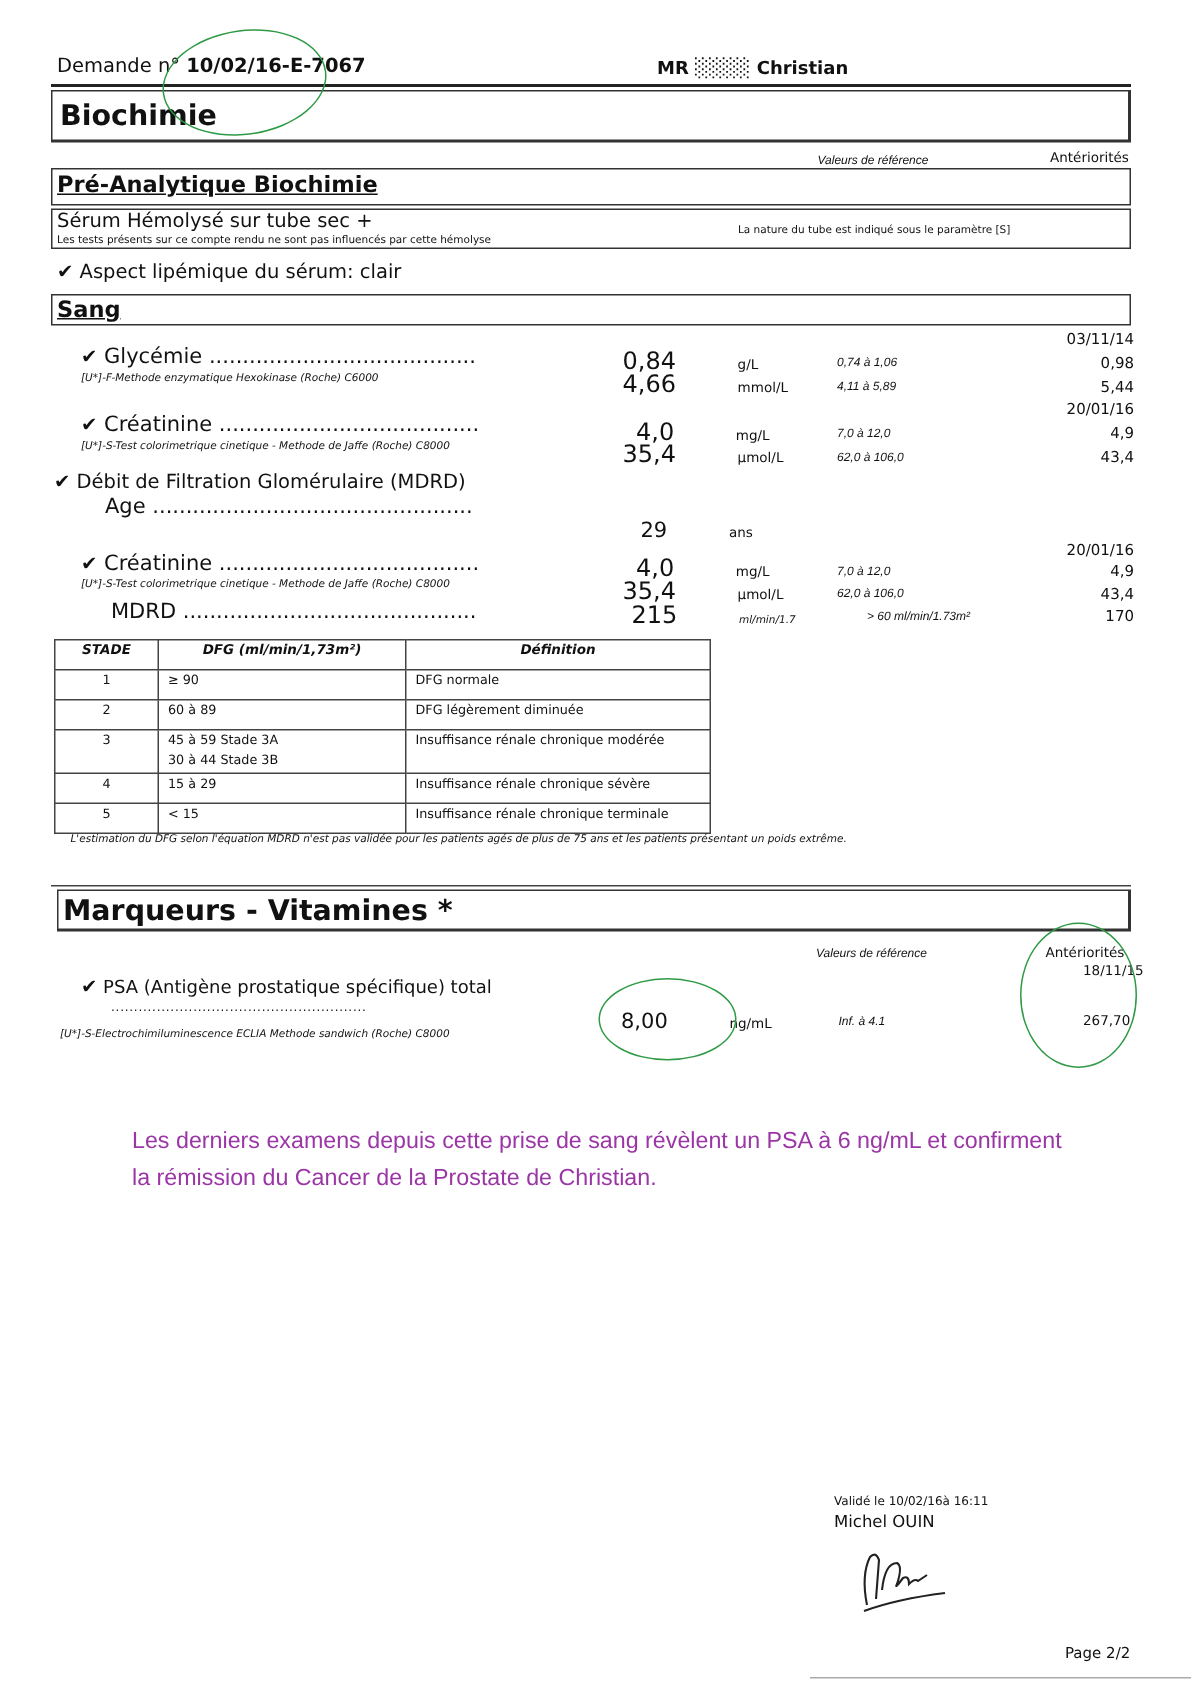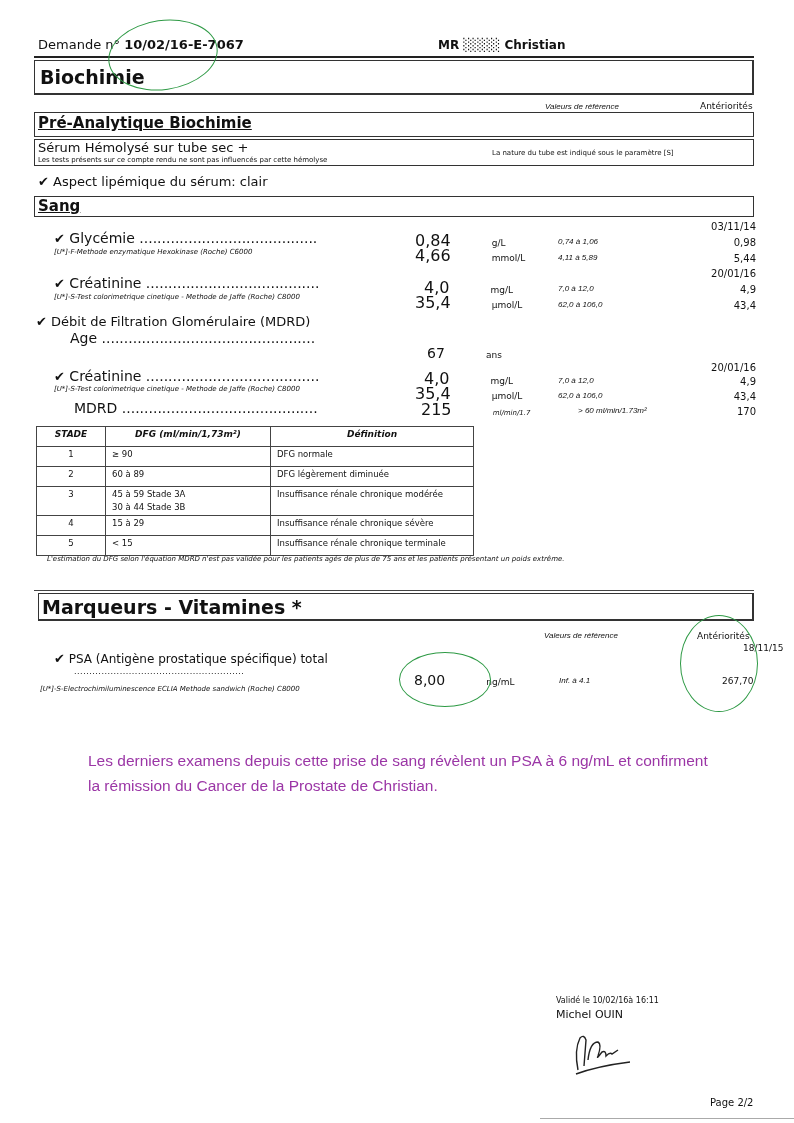--- a/index.html
+++ b/index.html
@@ -92,21 +92,21 @@
 </div>
 <div class="abs ref" style="left:558px;top:300px;">62,0 à 106,0</div>
 <div class="abs ant" style="right:38px;top:300px;">43,4</div>
 
 <div class="abs" style="left:36px;top:314px;font-size:13px;">
   <span class="check">✔</span>
   <span>Débit de Filtration Glomérulaire (MDRD)</span>
 </div>
 <div class="abs" style="left:70px;top:330px;font-size:14px;">Age ................................................</div>
 <div class="abs" style="left:427px;top:343px;">
-  <span class="val" style="font-size:14px;">67</span>
+  <span class="val" style="font-size:14px;">29</span>
   <span class="unit">ans</span>
 </div>
 <div class="abs" style="right:38px;top:362px;font-size:10px;">20/01/16</div>
 <div class="abs" style="left:54px;top:368px;font-size:14px;">
   <span class="check">✔</span>
   <span>Créatinine .......................................</span>
 </div>
 <div class="abs method" style="left:54px;top:385px;">[U*]-S-Test colorimetrique cinetique - Methode de Jaffe (Roche) C8000</div>
 <div class="abs" style="left:424px;top:369px;">
   <span class="val">4,0</span>
@@ -165,21 +165,21 @@
   </tr>
 </tbody>
   </table>
 <div class="abs ital" style="left:47px;top:555px;font-size:7px;">L'estimation du DFG selon l'équation MDRD n'est pas validée  pour les patients agés de plus de 75 ans et les patients présentant un poids extrême.</div>
 
 <div class="hline thin" style="left:34px;top:590px;width:720px;"></div>
 <div class="box" style="left:38px;top:593px;width:716px;height:28px;border-width:1px 2px 2px 1px;"></div>
 <div class="abs bold" style="left:42px;top:596px;font-size:19px;">Marqueurs - Vitamines *</div>
 <div class="abs ital" style="left:544px;top:631px;font-size:8px;font-family:'Liberation Sans',sans-serif;">Valeurs de référence</div>
 <div class="abs" style="left:697px;top:631px;font-size:9px;">Antériorités</div>
-<div class="abs" style="left:743px;top:643px;font-size:9px;">18/11/15</div>
+<div class="abs" style="left:722px;top:643px;font-size:9px;">18/11/15</div>
 
 <div class="abs" style="left:54px;top:651px;font-size:12px;">
   <span class="check">✔</span>
   <span>PSA (Antigène prostatique spécifique) total</span>
 </div>
 <div class="abs" style="left:74px;top:667px;font-size:8px;letter-spacing:0.5px;">........................................................</div>
 <div class="abs method" style="left:40px;top:685px;">[U*]-S-Electrochimiluminescence ECLIA Methode sandwich (Roche) C8000</div>
 <div class="abs" style="left:414px;top:670px;">
   <span style="font-size:14px;">8,00</span>
   <span class="unit">ng/mL</span>

